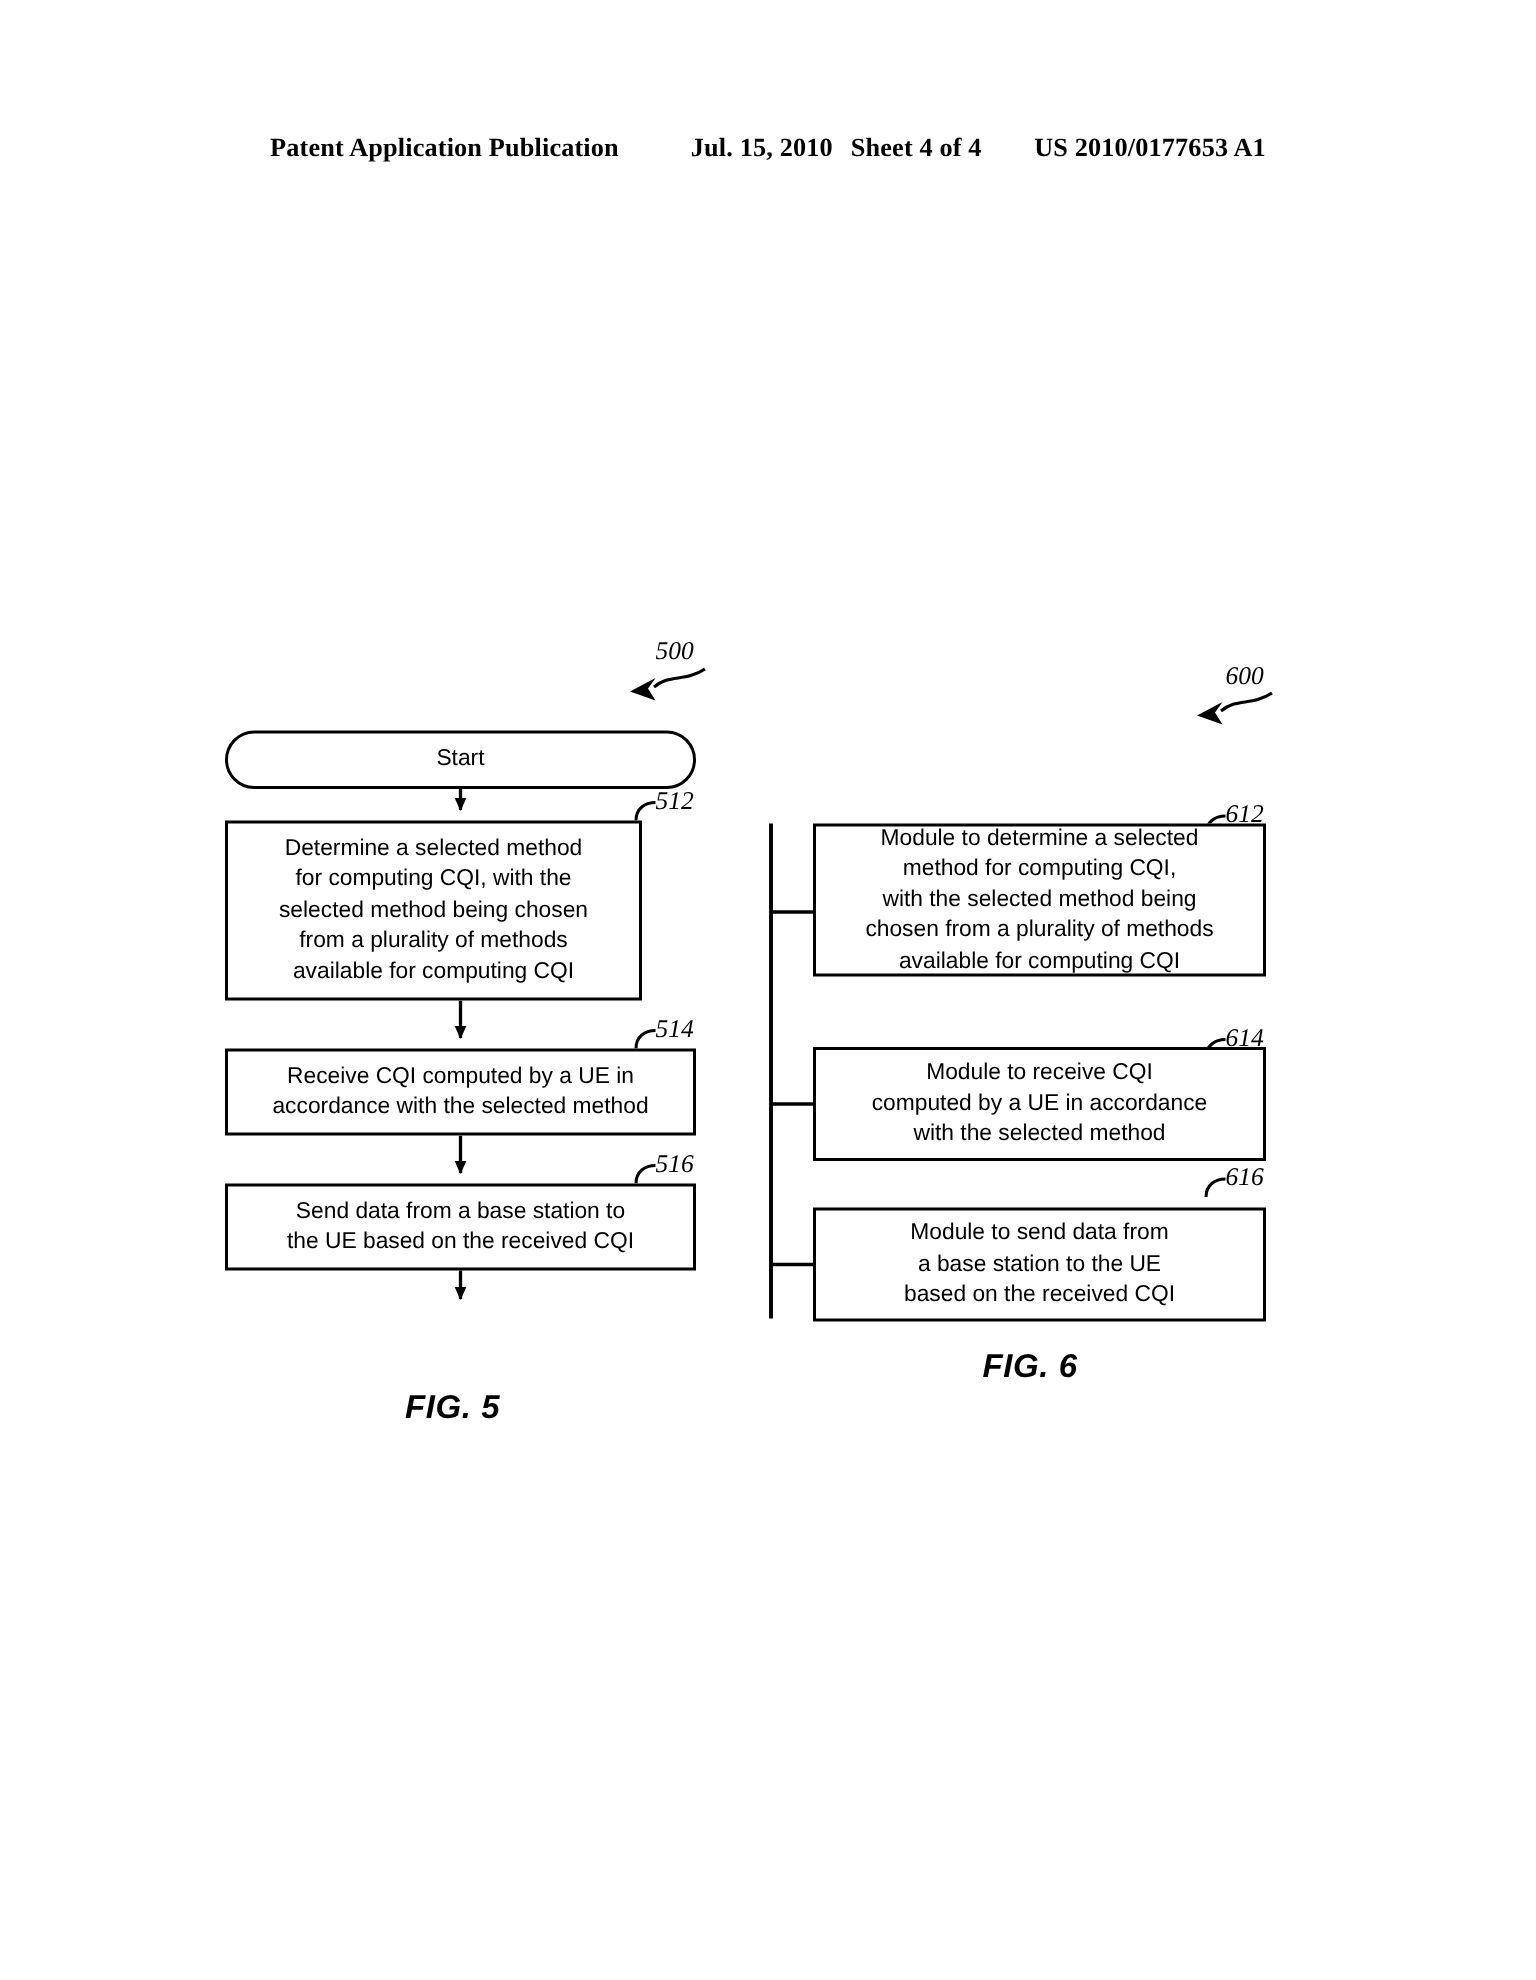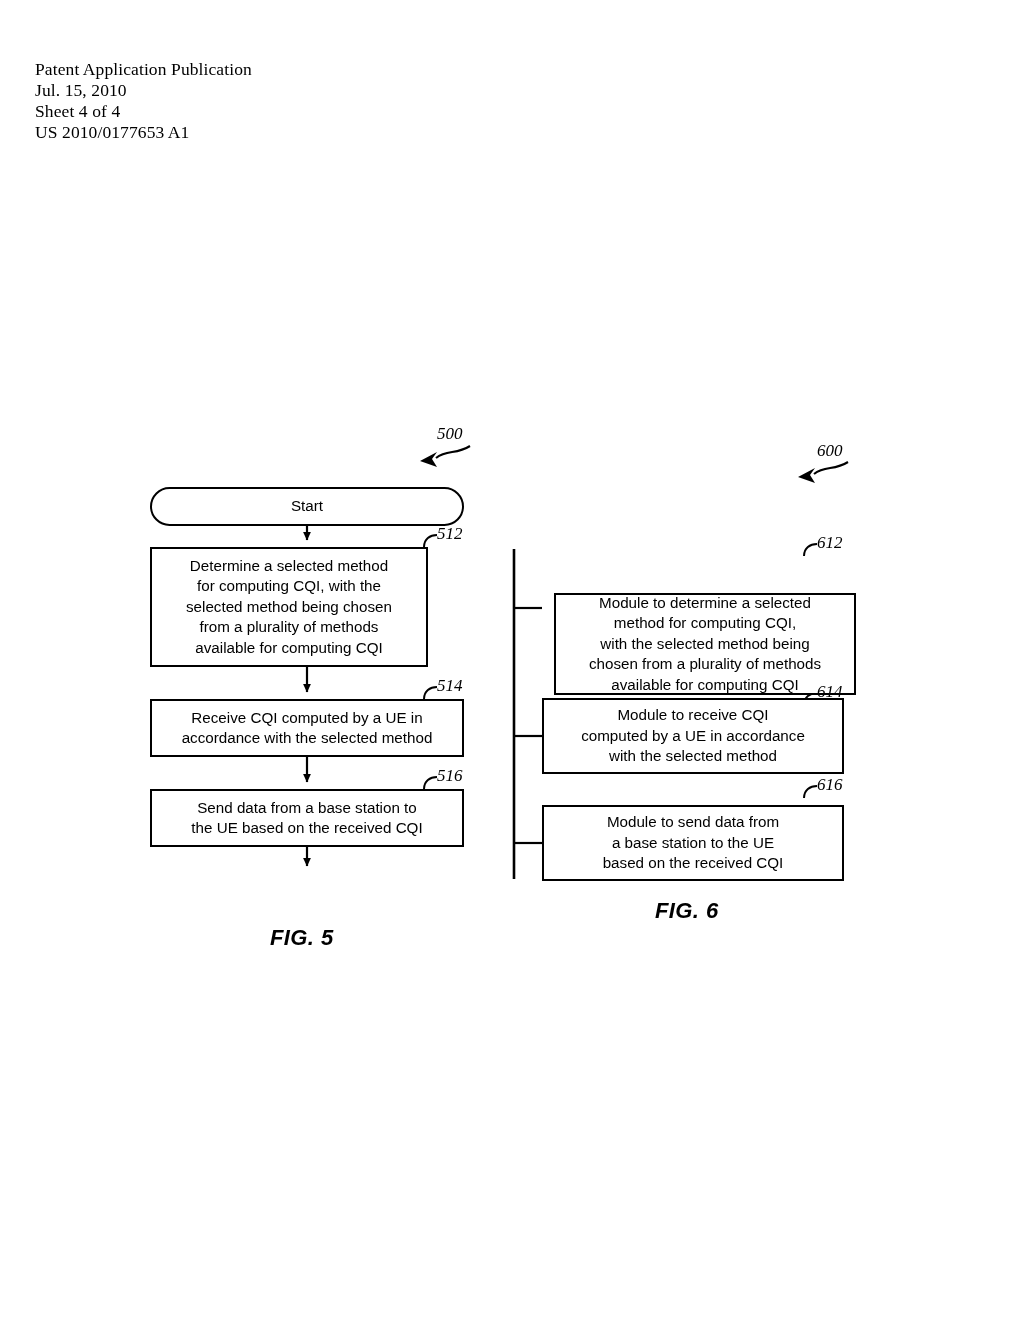--- a/index.html
+++ b/index.html
@@ -25,25 +25,24 @@
   .pub-header {
     position: absolute;
     left: 0;
     top: 88px;
     width: 1024px;
     height: 26px;
     display: flex;
     align-items: baseline;
     justify-content: center;
     font-family: "Liberation Serif", serif;
-    font-weight: normal;
+    font-weight: bold;
     font-size: 17.5px;
     letter-spacing: 0.1px;
     white-space: nowrap;
-    flex-direction: column;
   }
   .pub-header .h-title { margin-right: 48px; }
   .pub-header .h-date  { margin-right: 12px; }
   .pub-header .h-sheet { }
   .pub-header .h-num   { margin-right: 0; margin-left: 35px; }
 
   
   .figures {
     position: absolute;
     left: 0;
@@ -205,21 +204,21 @@
     </div>
 
 
     <div class="ref" style="left:437px; top:424px;">500</div>
     <div class="ref" style="left:437px; top:524px;">512</div>
     <div class="ref" style="left:437px; top:676px;">514</div>
     <div class="ref" style="left:437px; top:766px;">516</div>
 
     <div class="fig-caption" style="left:270px; top:925px;">FIG. 5</div>
 
-    <div class="node" style="left:554px; top:549px; width:302px; height:102px;margin-top:44px;">
+    <div class="node" style="left:542px; top:549px; width:302px; height:102px;">
       <span class="node-text">Module to determine a selected
 method for computing CQI,
 with the selected method being
 chosen from a plurality of methods
 available for computing CQI</span>
     </div>
 
     <div class="node" style="left:542px; top:698px; width:302px; height:76px;">
       <span class="node-text">Module to receive CQI
 computed by a UE in accordance

